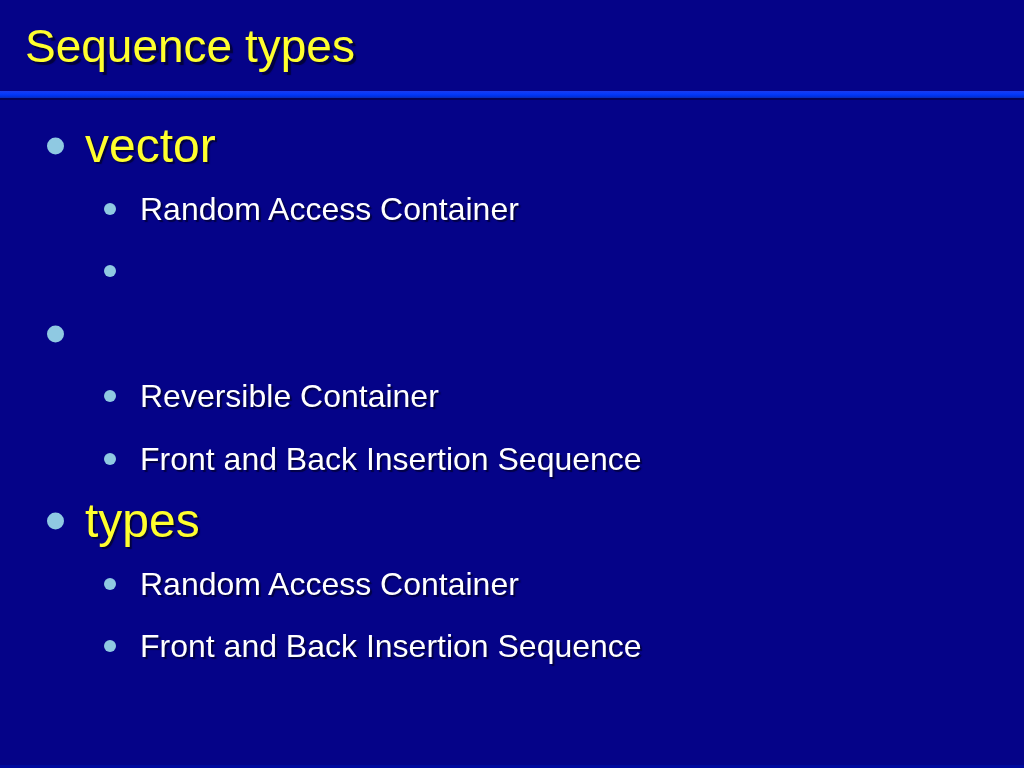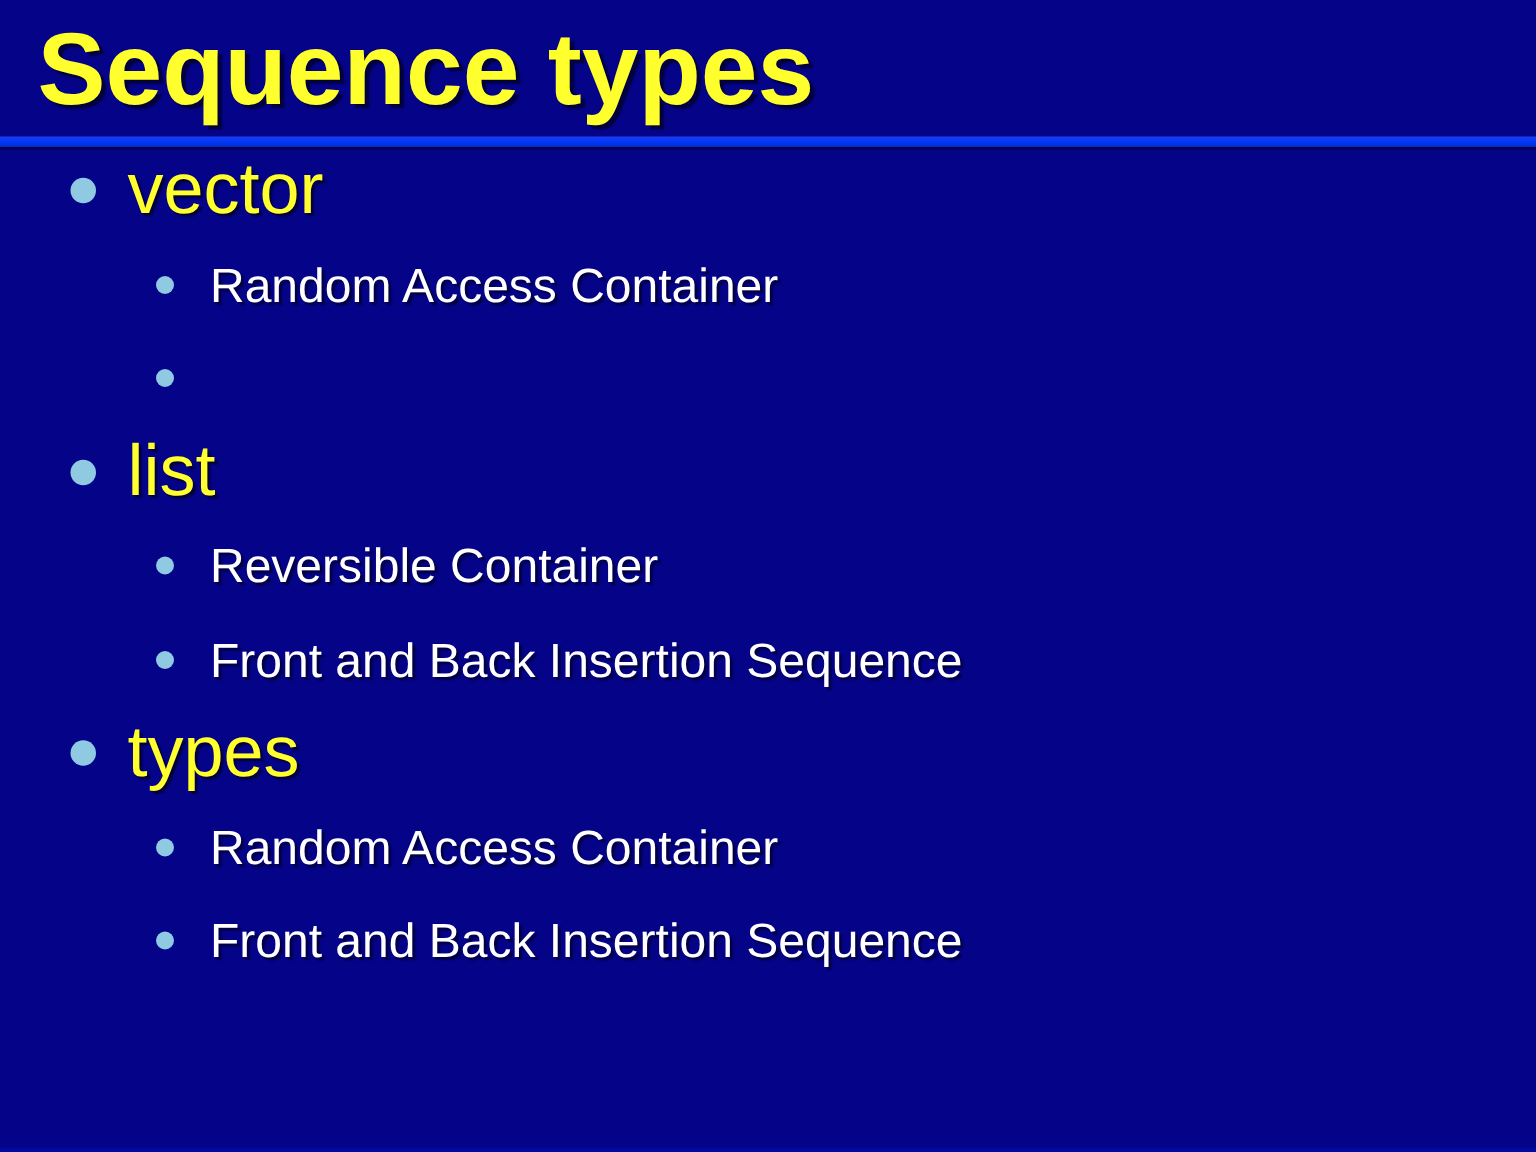--- a/index.html
+++ b/index.html
@@ -14,40 +14,40 @@
     inset: 0;
     width: 1024px;
     height: 768px;
   }
   .slide-title {
     position: absolute;
     left: 25px;
     top: 0px;
     height: 90px;
     line-height: 92px;
-    font-size: 68px;
-    font-weight: 700;
+    font-size: 46px;
+    font-weight: 400;
     letter-spacing: 0px;
     color: var(--title, #FFFF2E);
     text-shadow: 3px 3px 1px rgba(0,0,0,0.55);
     white-space: nowrap;
   }
   .title-rule {
     position: absolute;
     left: 0;
     top: 91px;
     width: 1024px;
     height: 7px;
     background: linear-gradient(180deg, #1a3cf0 0%, var(--rule, #0439fa) 45%, #0030e2 78%, #0a2bb4 100%);
     box-shadow: 0 2px 0 rgba(0,0,0,0.35);
   }
   .bullet-list {
     position: absolute;
     left: 0;
-    top: 96px;
+    top: 115px;
     width: 1024px;
     list-style: none;
   }
   .bullet-list li {
     position: relative;
     height: 62.5px;
     white-space: nowrap;
   }
   .bullet-list li .txt {
     display: inline-block;
@@ -97,21 +97,20 @@
     </li>
     <li class="lvl2">
       <span class="dot"></span>
       <span class="txt">Random Access Container</span>
     </li>
     <li class="lvl2">
       <span class="dot"></span>
     </li>
     <li class="lvl1">
       <span class="dot"></span>
-      <span class="txt">list</span>
     </li>
     <li class="lvl2">
       <span class="dot"></span>
       <span class="txt">Reversible Container</span>
     </li>
     <li class="lvl2">
       <span class="dot"></span>
       <span class="txt">Front and Back Insertion Sequence</span>
     </li>
     <li class="lvl1">

